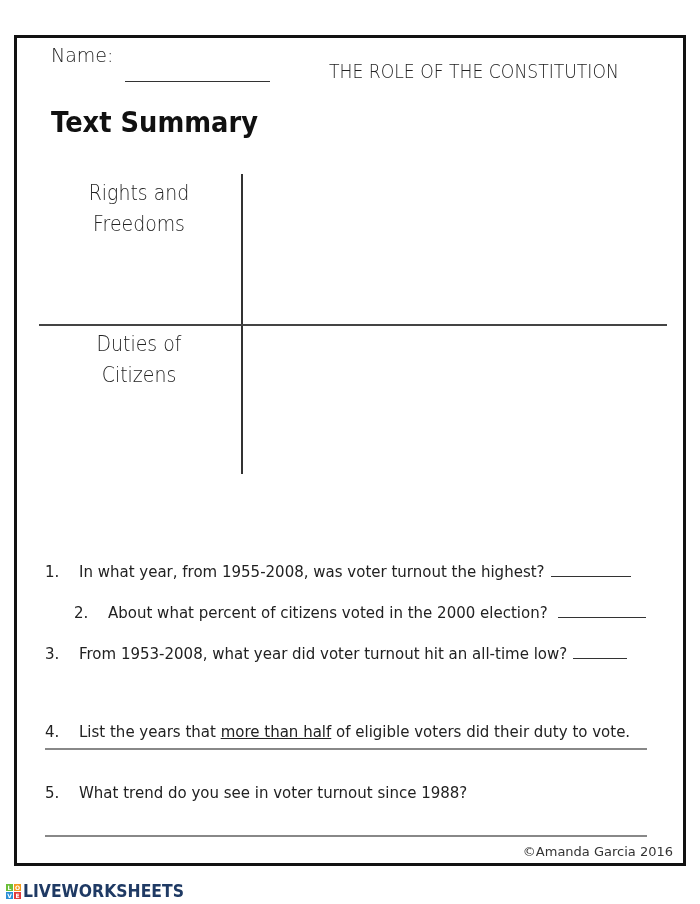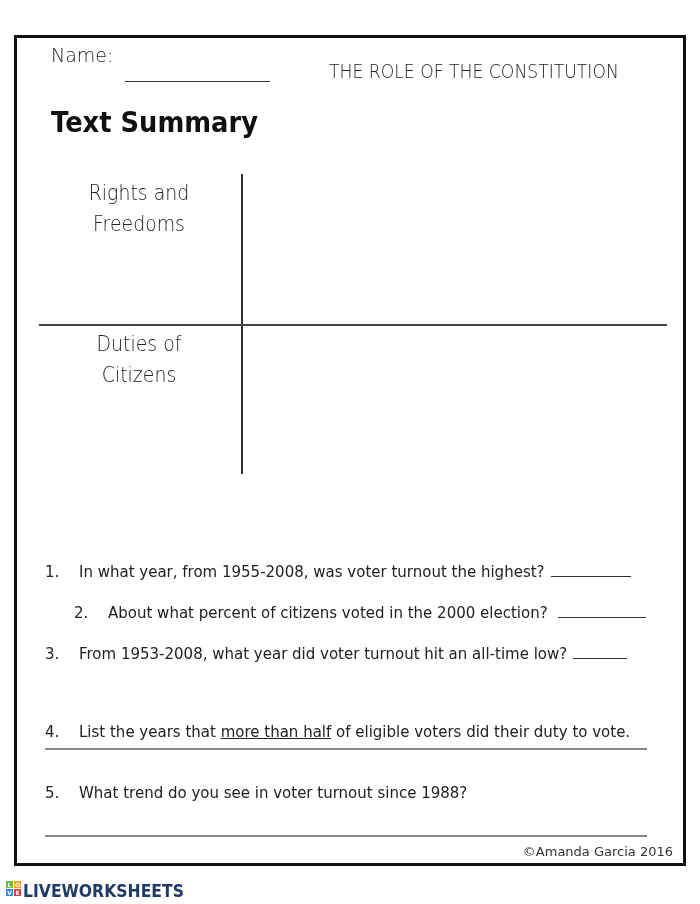--- a/index.html
+++ b/index.html
@@ -23,21 +23,21 @@
     .blank { display: inline-block; border-bottom: 1.5px solid #333; height: 14px; vertical-align: baseline; margin-left: 6px; }
     .q1 { top: 524px; }
     .q2 { top: 565px; margin-left: 29px; }
     .q3 { top: 606px; }
     .q4 { top: 648px; margin-top: 37px; }
     .q5 { top: 746px; }
     .answer-line { left: 28px; width: 602px; height: 0; border-top: 2px solid #888; }
     .al-1 { top: 710px; }
     .al-2 { top: 797px; }
     .copyright { right: 10px; top: 806px; font-size: 13px; color: #333; }
-    .logo { position: absolute; left: 6px; top: 881px; display: flex; }
+    .logo { position: absolute; left: 6px; top: 881px; display: flex; align-items: center; }
     .logo-grid { display: grid; grid-template-columns: 7px 7px; grid-template-rows: 7px 7px; gap: 1px; margin-right: 2px; }
     .logo-grid span { font-size: 6px; line-height: 7px; text-align: center; color: #fff; font-weight: bold; font-family: "DejaVu Sans", sans-serif; }
     .logo-text { font-family: "DejaVu Sans", sans-serif; font-weight: bold; font-size: 17px; color: #1f3a64; letter-spacing: 0px; transform: scaleX(0.92); transform-origin: left center; }
   </style>
 </head>
 <body>
 
 <div class="sheet">
   <div class="abs name-label">Name:</div>
   <div class="abs name-line"></div>

